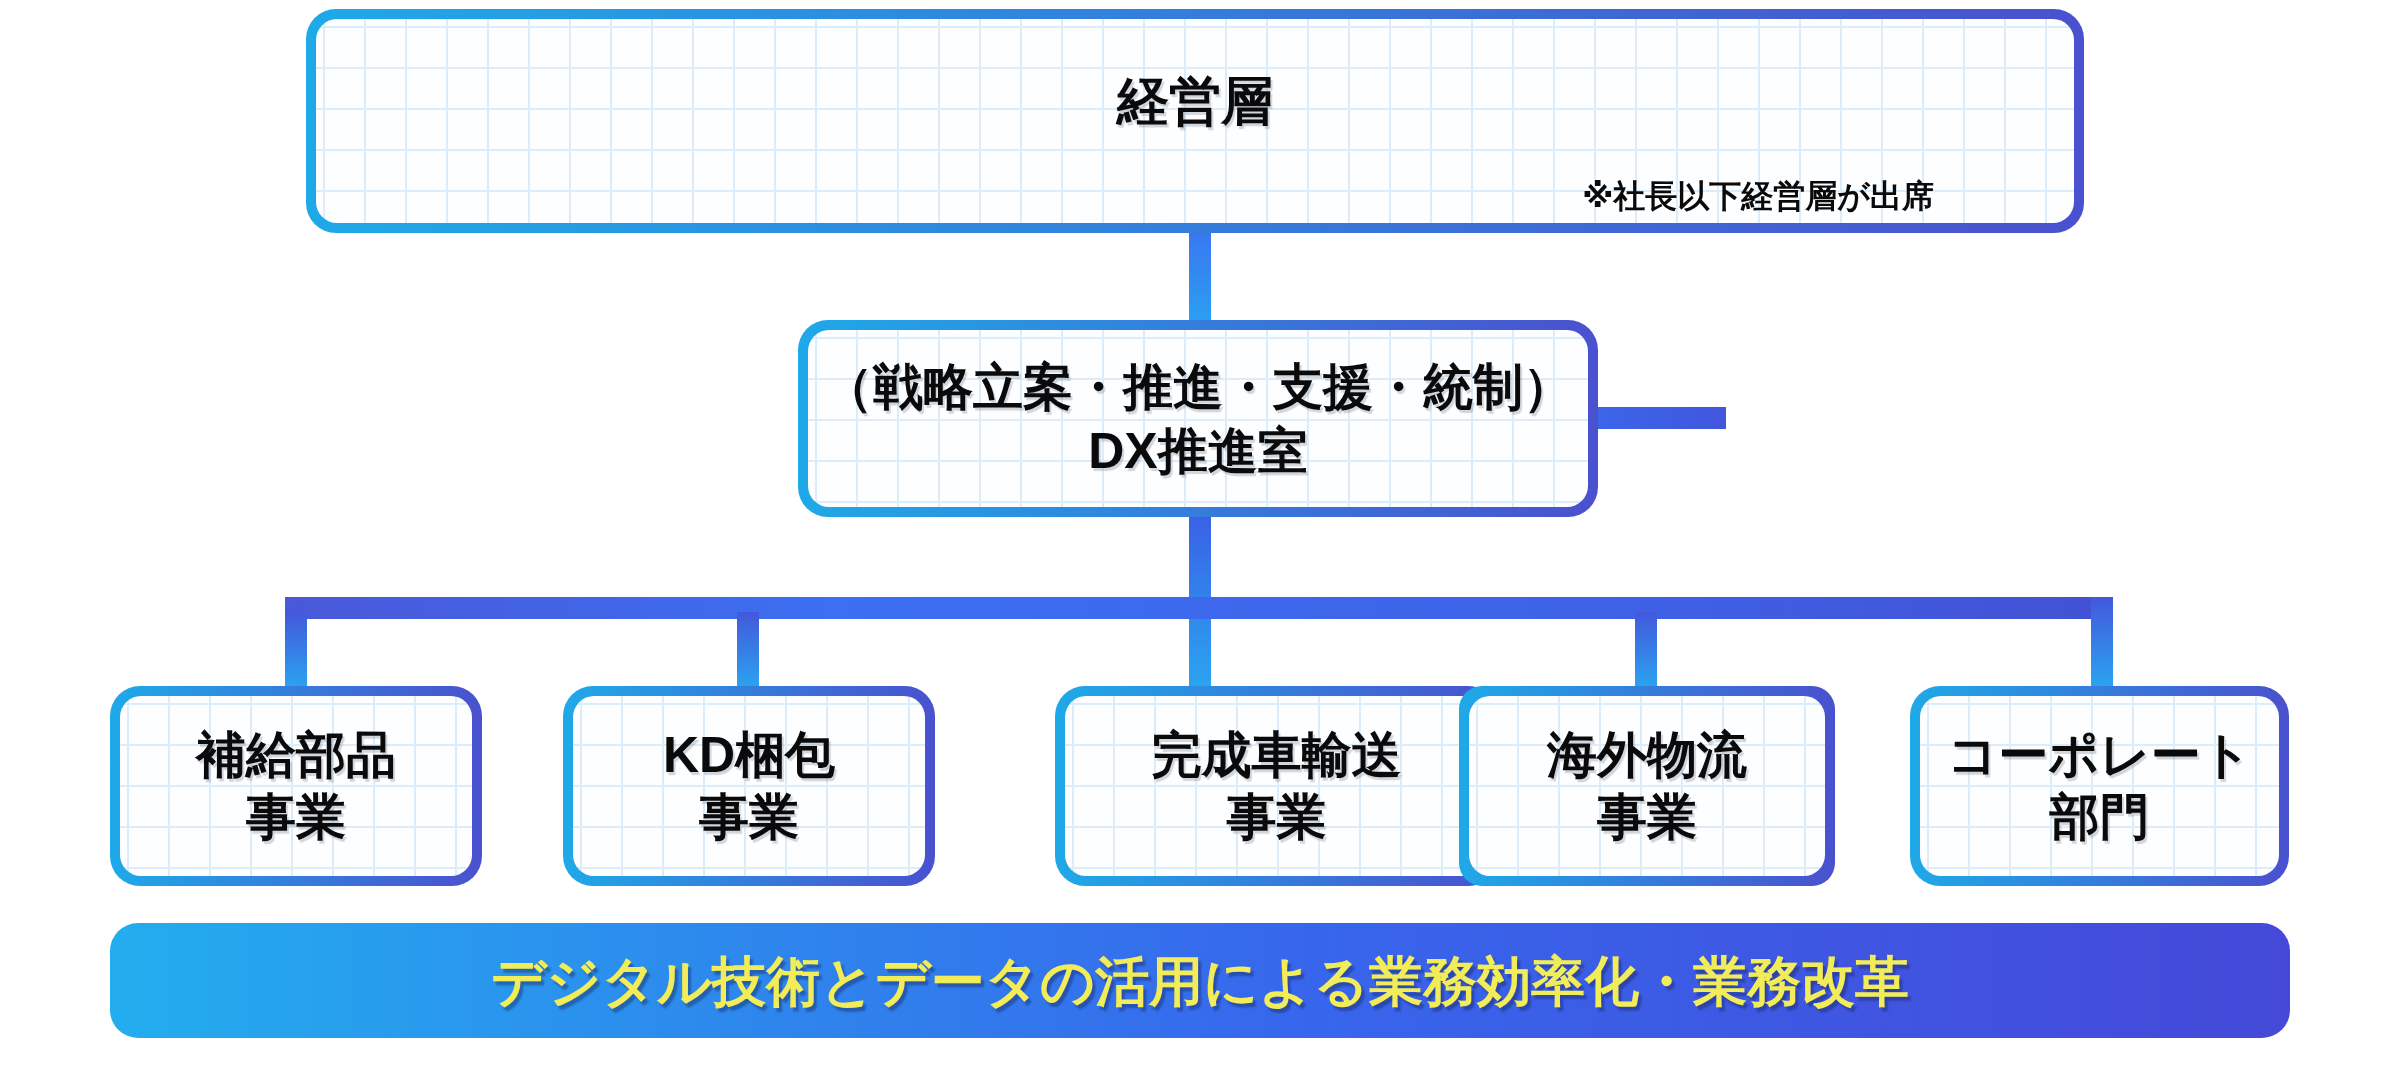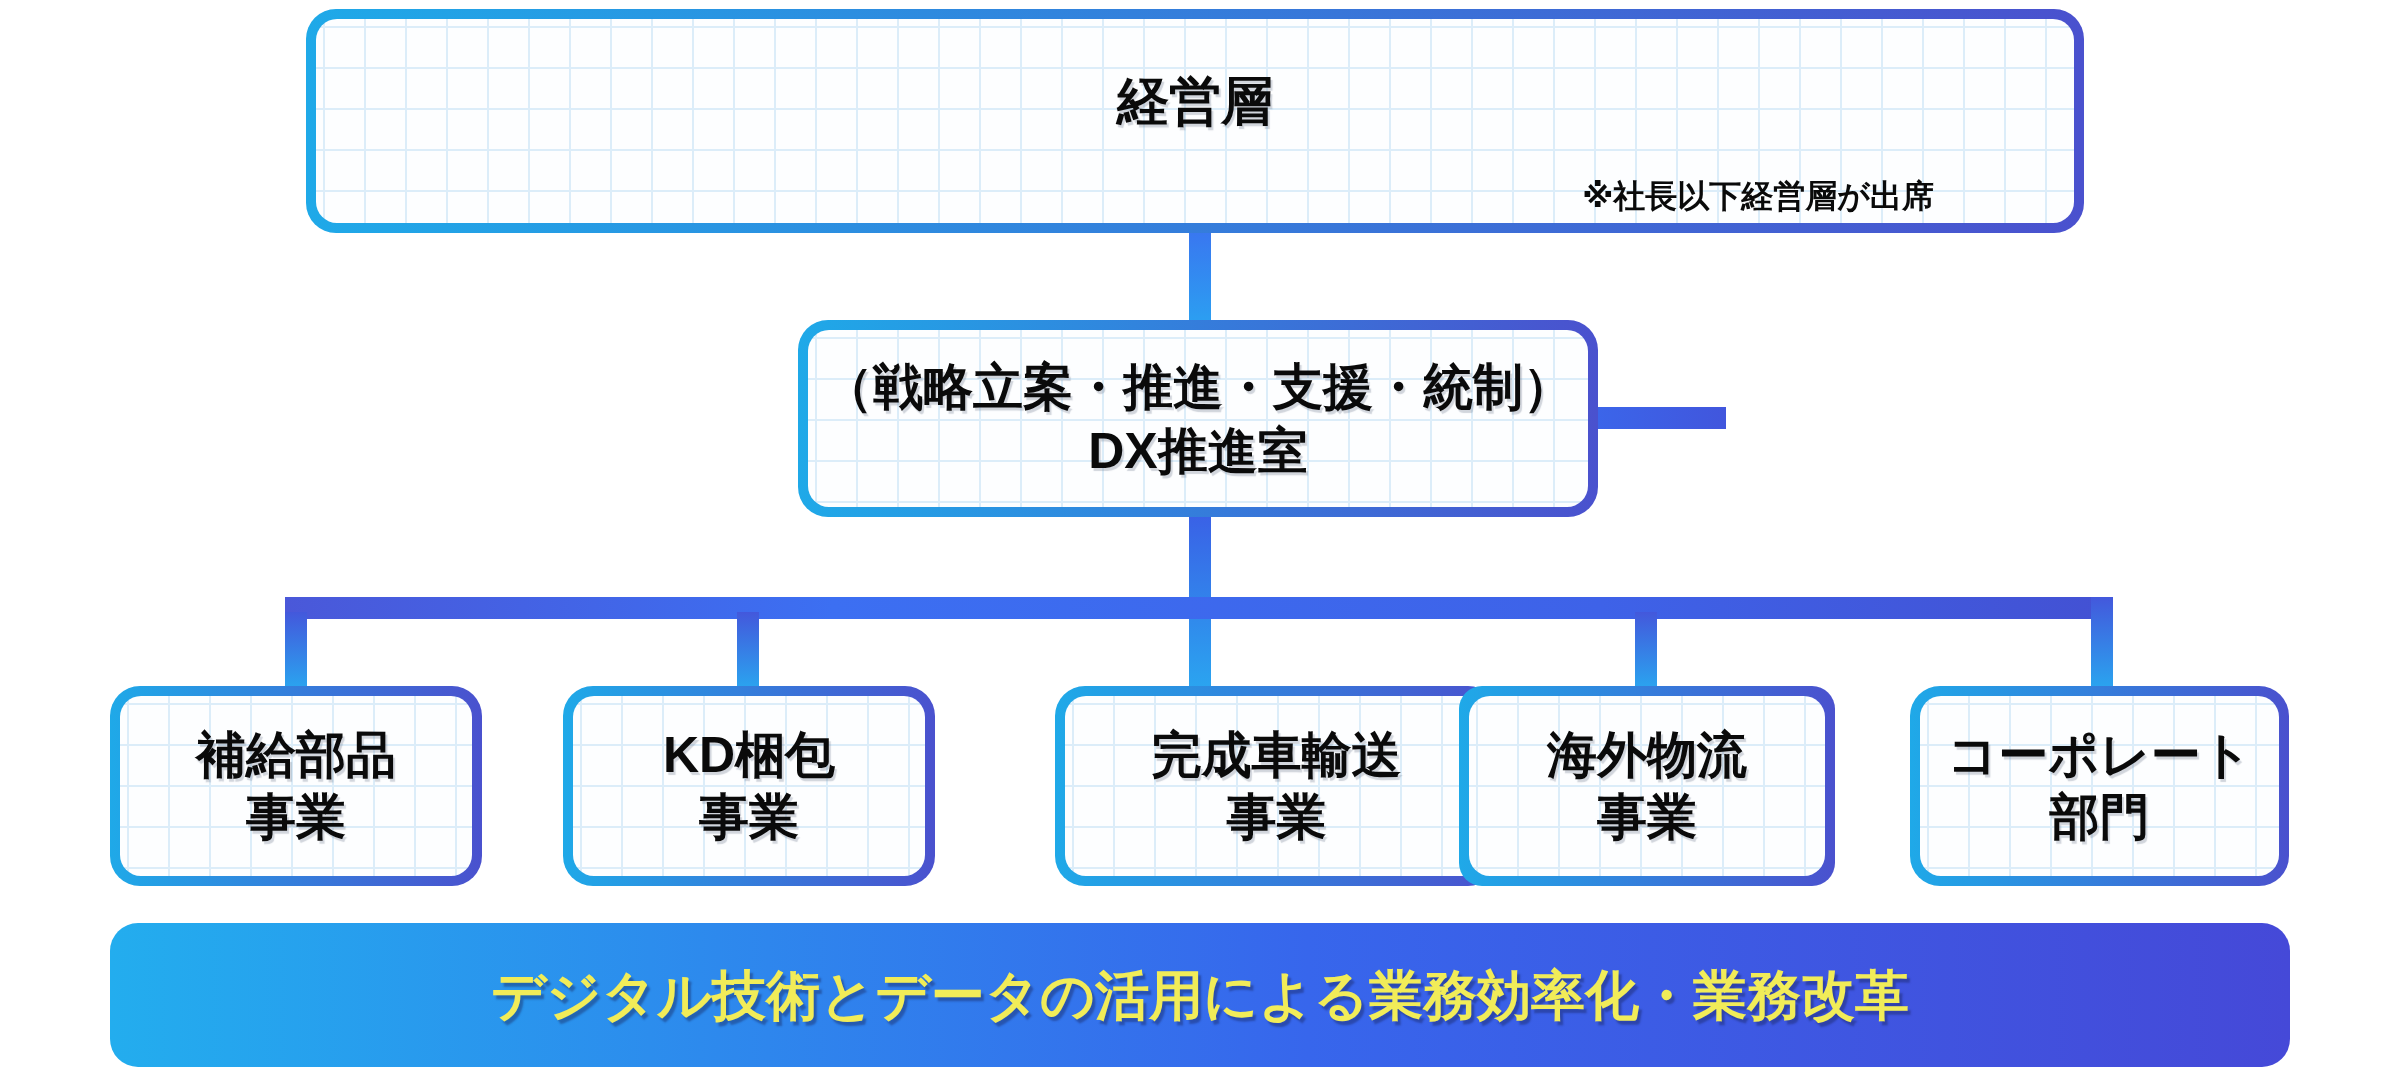--- a/index.html
+++ b/index.html
@@ -47,21 +47,21 @@
   .t-main {font-size:52px;line-height:64px;white-space:nowrap;text-shadow:2px 3px 1px rgba(110,120,140,0.30);}
   .t-dx   {font-size:50px;line-height:64px;white-space:nowrap;text-shadow:2px 3px 1px rgba(110,120,140,0.30);}
   .t-b    {font-size:50px;line-height:62px;white-space:nowrap;text-shadow:2px 3px 1px rgba(110,120,140,0.30);}
   .sup-marker{font-size:0.58em;position:relative;top:-0.55em;}
   .note{
     position:absolute;right:140px;bottom:8px;font-size:32px;line-height:38px;
     white-space:nowrap;color:#0A0A0A;
   }
   
   .banner{
-    position:absolute;left:110px;top:923px;width:2180px;height:144px;border-radius:28px;
+    position:absolute;left:110px;top:923px;width:2180px;height:115px;border-radius:28px;
     background:linear-gradient(90deg,#23ADEE,#3766EC 55%,#4549D8);
     display:flex;align-items:center;justify-content:center;
   }
   .banner-label{
     font-size:54px;line-height:60px;white-space:nowrap;color:#F1EC58;
     text-shadow:3px 4px 2px rgba(23,32,84,0.40);
   }
 </style>
 </head>
 <body>

